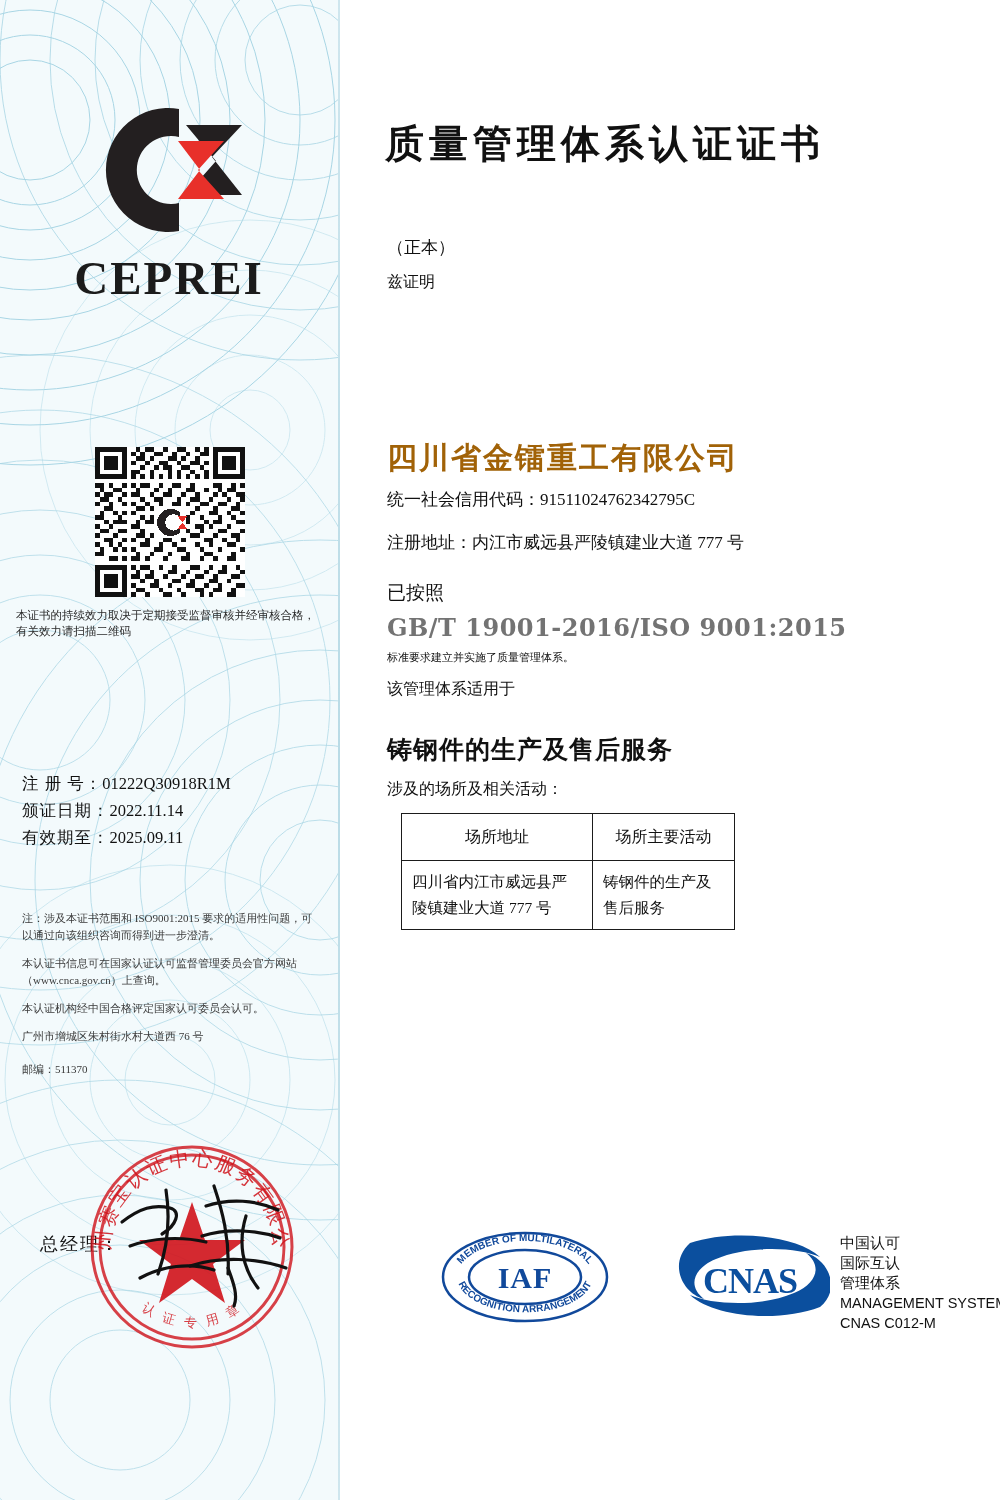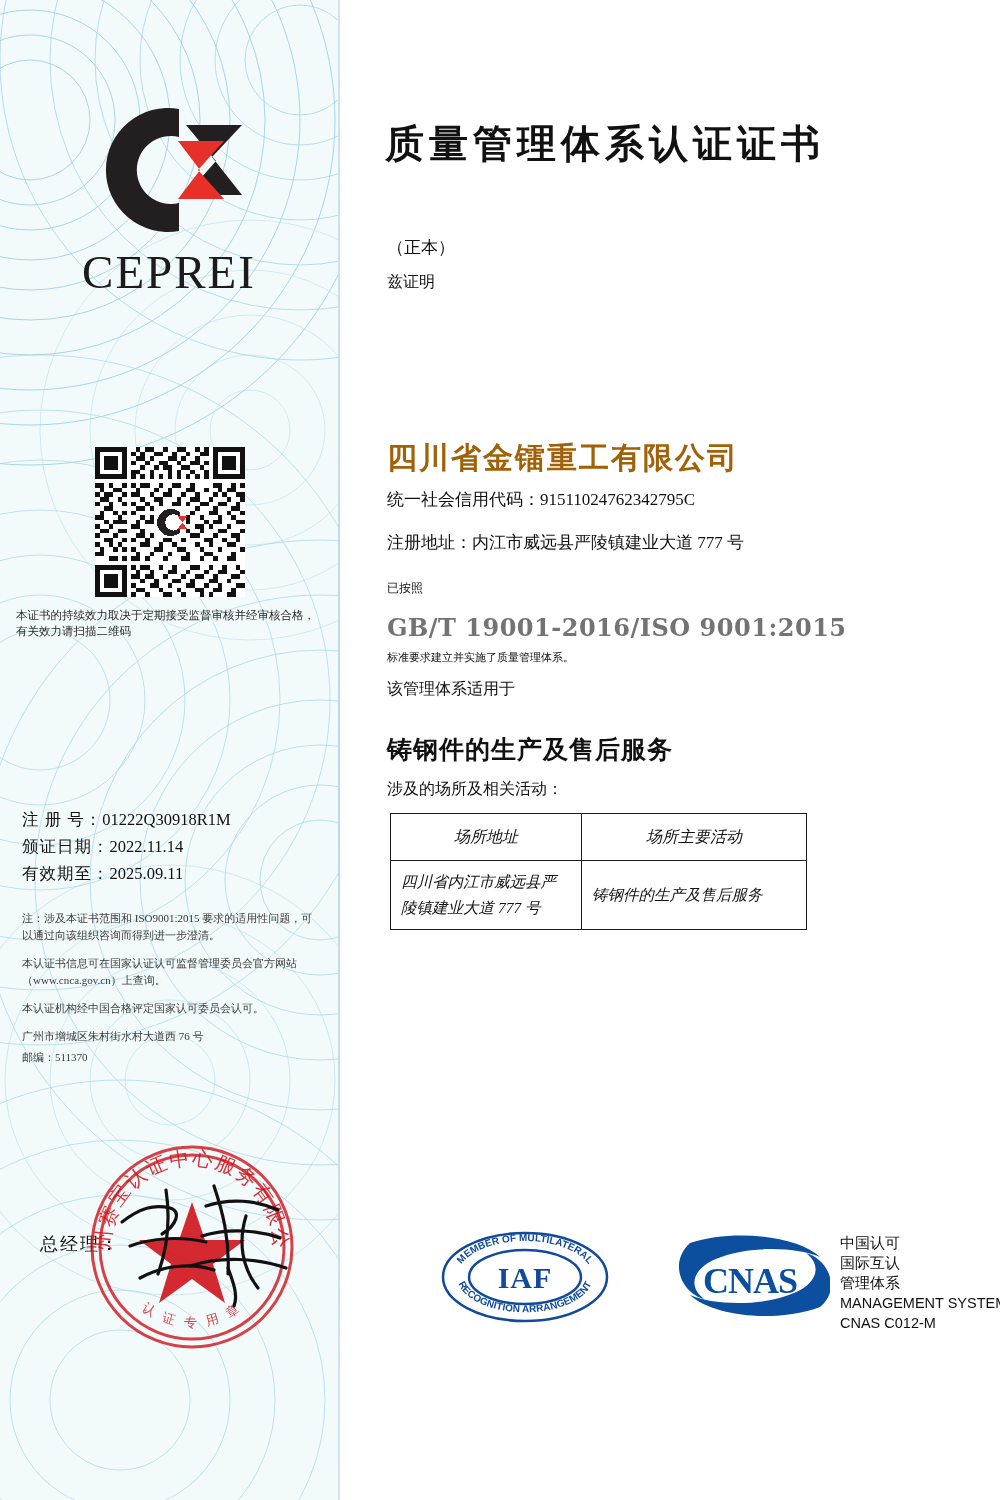--- a/index.html
+++ b/index.html
@@ -22,44 +22,45 @@
     position:absolute;left:338px;top:0;width:2px;height:1500px;
     background:linear-gradient(to bottom,#cfe6ee,#b9dbe6,#cfe6ee);
   }
   
   #logo-block{
     position:absolute;left:0;top:95px;width:338px;text-align:center;
   }
   #logo-mark{position:relative;width:190px;height:150px;margin:0 auto;}
   #logo-word{
     font-family:"Liberation Serif", serif;
-    font-size:47px;font-weight:normal;letter-spacing:2px;color:#1b1b1b;
+    font-size:47px;font-weight:bold;letter-spacing:2px;color:#1b1b1b;
+    margin-top:6px;
   }
   
   #qr-block{position:absolute;left:95px;top:447px;width:150px;height:150px;}
   #qr-canvas{width:150px;height:150px;display:block;}
   #qr-note{
     position:absolute;left:16px;top:607px;width:300px;
     font-size:11.5px;line-height:16px;color:#2a2a2a;
     font-family:"Liberation Serif", serif;
   }
   
-  #reg-block{position:absolute;left:22px;top:770px;width:300px;margin-top:36px;}
+  #reg-block{position:absolute;left:22px;top:770px;width:300px;}
   #reg-block .row{
     font-size:16.5px;line-height:27px;color:#111;
     white-space:nowrap;
   }
   #reg-block .lbl{letter-spacing:1px;}
   
   #fine-print{
     position:absolute;left:22px;top:910px;width:292px;
     font-size:11px;line-height:17px;color:#3a3a3a;
   }
   #fine-print p{margin:0 0 11px 0;}
-  #fine-print p.tight{margin-bottom:4px;}
+  #fine-print p.tight{margin-bottom:16px;}
   
   #gm-line{
     position:absolute;left:40px;top:1232px;font-size:18px;letter-spacing:2px;color:#111;
   }
   #seal{
     position:absolute;left:85px;top:1140px;width:215px;height:215px;
   }
   #signature{
     position:absolute;left:110px;top:1150px;width:190px;height:170px;
   }
@@ -73,39 +74,38 @@
   }
   #copy-type{position:absolute;left:2px;top:236px;font-size:17px;color:#111;}
   #hereby{position:absolute;left:2px;top:272px;font-size:16px;color:#111;}
   #company-name{
     position:absolute;left:2px;top:438px;
     font-family:"DejaVu Serif", serif;
     font-size:30px;font-weight:bold;letter-spacing:2px;color:#a16207;white-space:nowrap;
   }
   #credit-code{position:absolute;left:2px;top:488px;font-size:17px;color:#111;white-space:nowrap;}
   #reg-address{position:absolute;left:2px;top:531px;font-size:17px;color:#111;white-space:nowrap;}
-  #per-label{position:absolute;left:2px;top:580px;font-size:12px;color:#111;}
+  #per-label{position:absolute;left:2px;top:580px;font-size:19px;color:#111;}
   #standard{
     position:absolute;left:2px;top:613px;
     font-family:"DejaVu Serif", serif;
     font-size:24px;font-weight:bold;letter-spacing:0.5px;color:#737373;white-space:nowrap;
   }
   #standard-desc{position:absolute;left:2px;top:650px;font-size:11px;color:#111;}
   #scope-intro{position:absolute;left:2px;top:679px;font-size:16px;color:#111;}
   #scope-title{
     position:absolute;left:2px;top:733px;
     font-family:"DejaVu Serif", serif;
     font-size:25px;font-weight:bold;letter-spacing:1px;color:#111;white-space:nowrap;
   }
   #sites-intro{position:absolute;left:2px;top:779px;font-size:16px;color:#111;}
   
   #sites-table{
-    position:absolute;left:5px;top:813px;width:417px;
+    position:absolute;left:16px;top:813px;width:334px;
     border-collapse:collapse;
-    font-style:italic;
   }
   #sites-table td,#sites-table th{
     border:1px solid #1b1b1b;
     font-weight:normal;
     font-size:15.5px;
     color:#111;
     padding:8px 10px;
     vertical-align:middle;
   }
   #sites-table th{text-align:center;height:30px;font-size:16px;}

